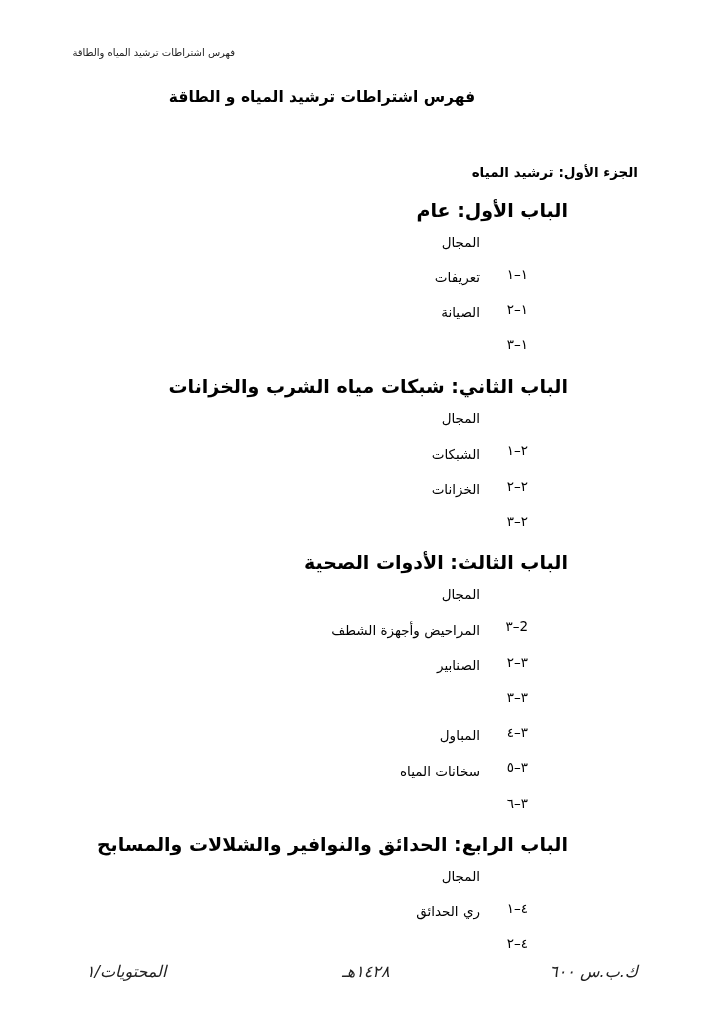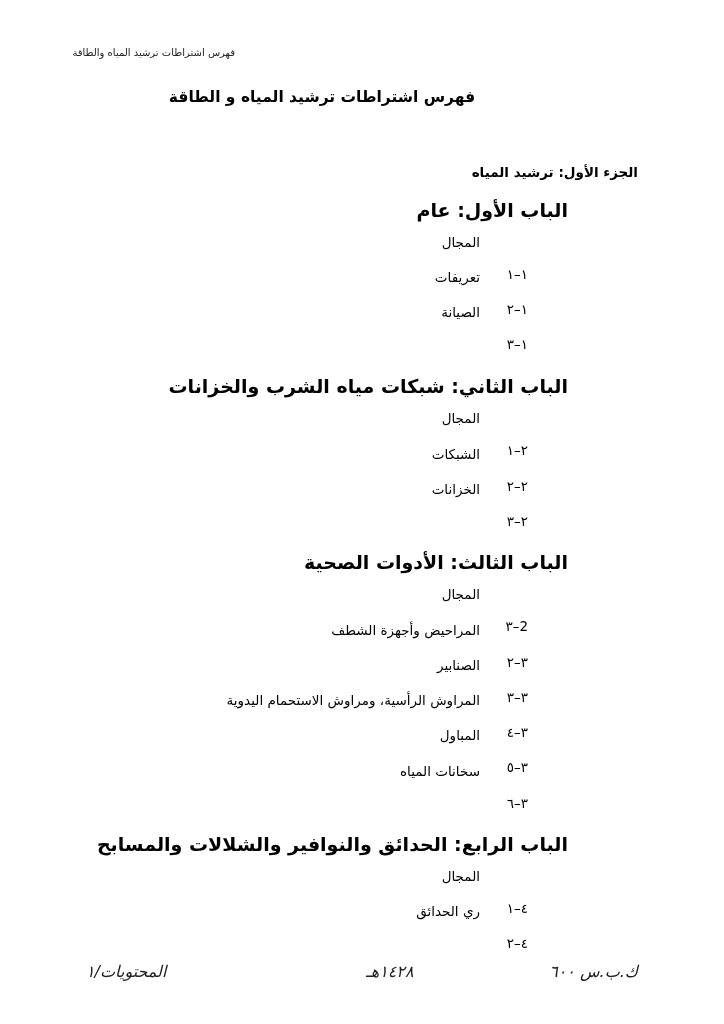--- a/index.html
+++ b/index.html
@@ -59,21 +59,20 @@
 <div class="abs item" style="top:622px">
   <span class="num">٣–٢</span>
   <span class="label">المراحيض وأجهزة الشطف</span>
 </div>
 <div class="abs item" style="top:657px">
   <span class="num">٣–٣</span>
   <span class="label">الصنابير</span>
 </div>
 <div class="abs item" style="top:692px">
   <span class="num">٣–٤</span>
-  <span class="label">المراوش الرأسية، ومراوش الاستحمام اليدوية</span>
 </div>
 <div class="abs item" style="top:727px">
   <span class="num">٣–٥</span>
   <span class="label">المباول</span>
 </div>
 <div class="abs item" style="top:763px">
   <span class="num">٣–٦</span>
   <span class="label">سخانات المياه</span>
 </div>
 
@@ -81,14 +80,14 @@
 <div class="abs item" style="top:868px">
   <span class="num">٤–١</span>
   <span class="label">المجال</span>
 </div>
 <div class="abs item" style="top:903px">
   <span class="num">٤–٢</span>
   <span class="label">ري الحدائق</span>
 </div>
 
 <div class="abs footer" style="left:86px">المحتويات/١</div>
-<div class="abs footer" style="left:366px">١٤٢٨هـ</div>
+<div class="abs footer" style="left:342px">١٤٢٨هـ</div>
 <div class="abs footer" style="right:86px">ك.ب.س ٦٠٠</div>
 
 </body></html>

